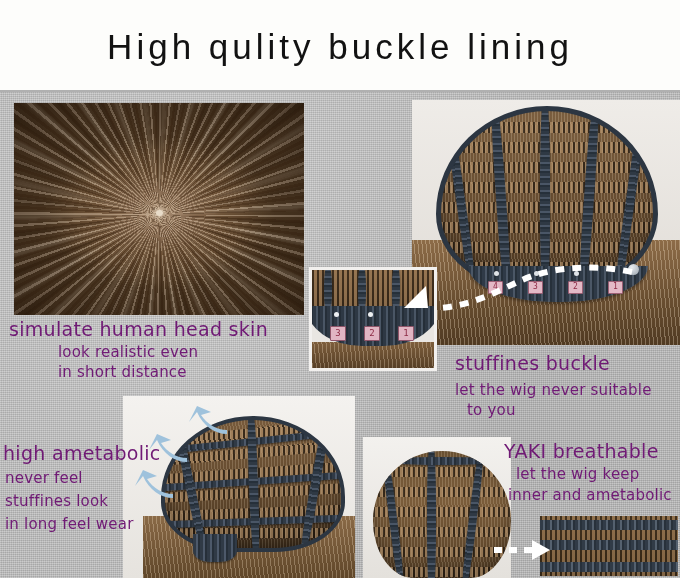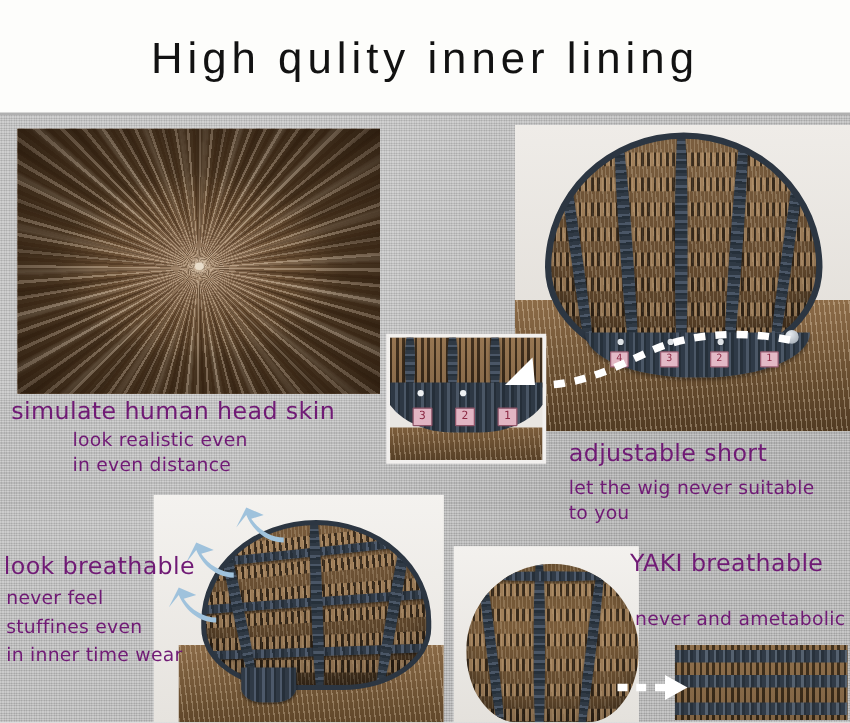--- a/index.html
+++ b/index.html
@@ -254,21 +254,21 @@
   .txt-sub{font-size:15px;letter-spacing:.2px;}
 </style>
 </head>
 <body>
 
 <div id="page">
 
   <div class="bg-texture"></div>
 
   <div class="header">
-    <div class="header-title">High qulity inner lining</div>
+    <div class="header-title">High qulity buckle lining</div>
   </div>
 
   <div class="photo" id="crown-photo">
     <div class="crown-base"></div>
     <div class="crown-rays"></div>
     <div class="crown-rays2"></div>
     <div class="crown-vig"></div>
     <div class="crown-dot"></div>
   </div>
 
@@ -324,25 +324,25 @@
       <div class="bi-tag" style="left:58px;">2</div>
       <div class="bi-tag" style="left:92px;">1</div>
     </div>
     <svg class="dash-svg" style="left:88px;top:8px;" width="34" height="34" viewBox="0 0 34 34">
       <polygon points="4,30 26,8 28,30" fill="#ffffff"></polygon>
     </svg>
   </div>
 
   <div class="txt txt-head" style="left:9px;top:318px;">simulate human head skin</div>
   <div class="txt txt-sub" style="left:58px;top:343px;">look realistic even</div>
-  <div class="txt txt-sub" style="left:58px;top:363px;">in even distance</div>
-
-  <div class="txt txt-head" style="left:455px;top:352px;">adjustable short</div>
+  <div class="txt txt-sub" style="left:58px;top:363px;">in short distance</div>
+
+  <div class="txt txt-head" style="left:455px;top:352px;">stuffines buckle</div>
   <div class="txt txt-sub" style="left:455px;top:381px;">let the wig never suitable</div>
-  <div class="txt txt-sub" style="left:455px;top:401px;">to you</div>
+  <div class="txt txt-sub" style="left:467px;top:401px;">to you</div>
 
   <div class="photo" id="cap-breathe-photo">
     <div class="cb-bg"></div>
     <div class="cb-hair"></div>
 
     <div class="cb-dome">
       <div class="weft-row" style="left:0;top:10px;width:180px;height:10px;transform:rotate(-6deg);"></div>
       <div class="weft-row" style="left:0;top:30px;width:180px;height:10px;transform:rotate(-5deg);"></div>
       <div class="weft-row" style="left:0;top:50px;width:180px;height:10px;transform:rotate(-4deg);"></div>
       <div class="weft-row" style="left:0;top:70px;width:180px;height:10px;transform:rotate(-3deg);"></div>
@@ -364,24 +364,24 @@
       <path d="M42 30 C 30 30, 18 22, 12 8 L 4 18 L 12 2 L 26 8 L 16 11 C 22 20, 32 26, 42 26 Z" fill="#9fc2dc"></path>
     </svg>
     <svg class="arrow-air" style="left:22px;top:36px;" width="46" height="36" viewBox="0 0 46 36">
       <path d="M42 30 C 30 30, 18 22, 12 8 L 4 18 L 12 2 L 26 8 L 16 11 C 22 20, 32 26, 42 26 Z" fill="#9fc2dc"></path>
     </svg>
     <svg class="arrow-air" style="left:8px;top:72px;" width="46" height="36" viewBox="0 0 46 36">
       <path d="M42 30 C 30 30, 18 22, 12 8 L 4 18 L 12 2 L 26 8 L 16 11 C 22 20, 32 26, 42 26 Z" fill="#9fc2dc"></path>
     </svg>
   </div>
 
-  <div class="txt txt-head" style="left:3px;top:442px;">look breathable</div>
+  <div class="txt txt-head" style="left:3px;top:442px;">high ametabolic</div>
   <div class="txt txt-sub" style="left:5px;top:469px;">never feel</div>
-  <div class="txt txt-sub" style="left:5px;top:492px;">stuffines even</div>
-  <div class="txt txt-sub" style="left:5px;top:515px;">in inner time wear</div>
+  <div class="txt txt-sub" style="left:5px;top:492px;">stuffines look</div>
+  <div class="txt txt-sub" style="left:5px;top:515px;">in long feel wear</div>
 
   <div class="photo" id="cap-top-photo">
     <div class="ct-bg"></div>
     <div class="ct-dome">
       <div class="weft-row" style="left:0;top:16px;width:138px;height:10px;"></div>
       <div class="weft-row" style="left:0;top:36px;width:138px;height:10px;"></div>
       <div class="weft-row" style="left:0;top:56px;width:138px;height:10px;"></div>
       <div class="weft-row" style="left:0;top:76px;width:138px;height:10px;"></div>
       <div class="weft-row" style="left:0;top:96px;width:138px;height:10px;"></div>
       <div class="weft-row" style="left:0;top:116px;width:138px;height:10px;"></div>
@@ -398,15 +398,16 @@
     <div class="wc-stitch" style="top:24px;"></div>
     <div class="wc-stitch" style="top:46px;"></div>
   </div>
 
   <svg class="dash-svg" style="left:492px;top:536px;" width="64" height="26" viewBox="0 0 64 26">
     <path d="M2 14 L 40 14" fill="none" stroke="#ffffff" stroke-width="6" stroke-dasharray="8 7"></path>
     <polygon points="40,4 58,14 40,24" fill="#ffffff"></polygon>
   </svg>
 
   <div class="txt txt-head" style="left:504px;top:440px;">YAKI breathable</div>
-  <div class="txt txt-sub" style="left:508px;top:486px;">never and ametabolic</div>
+  <div class="txt txt-sub" style="left:516px;top:465px;">let the wig keep</div>
+  <div class="txt txt-sub" style="left:508px;top:486px;">inner and ametabolic</div>
 
 </div>
 
 </body></html>

